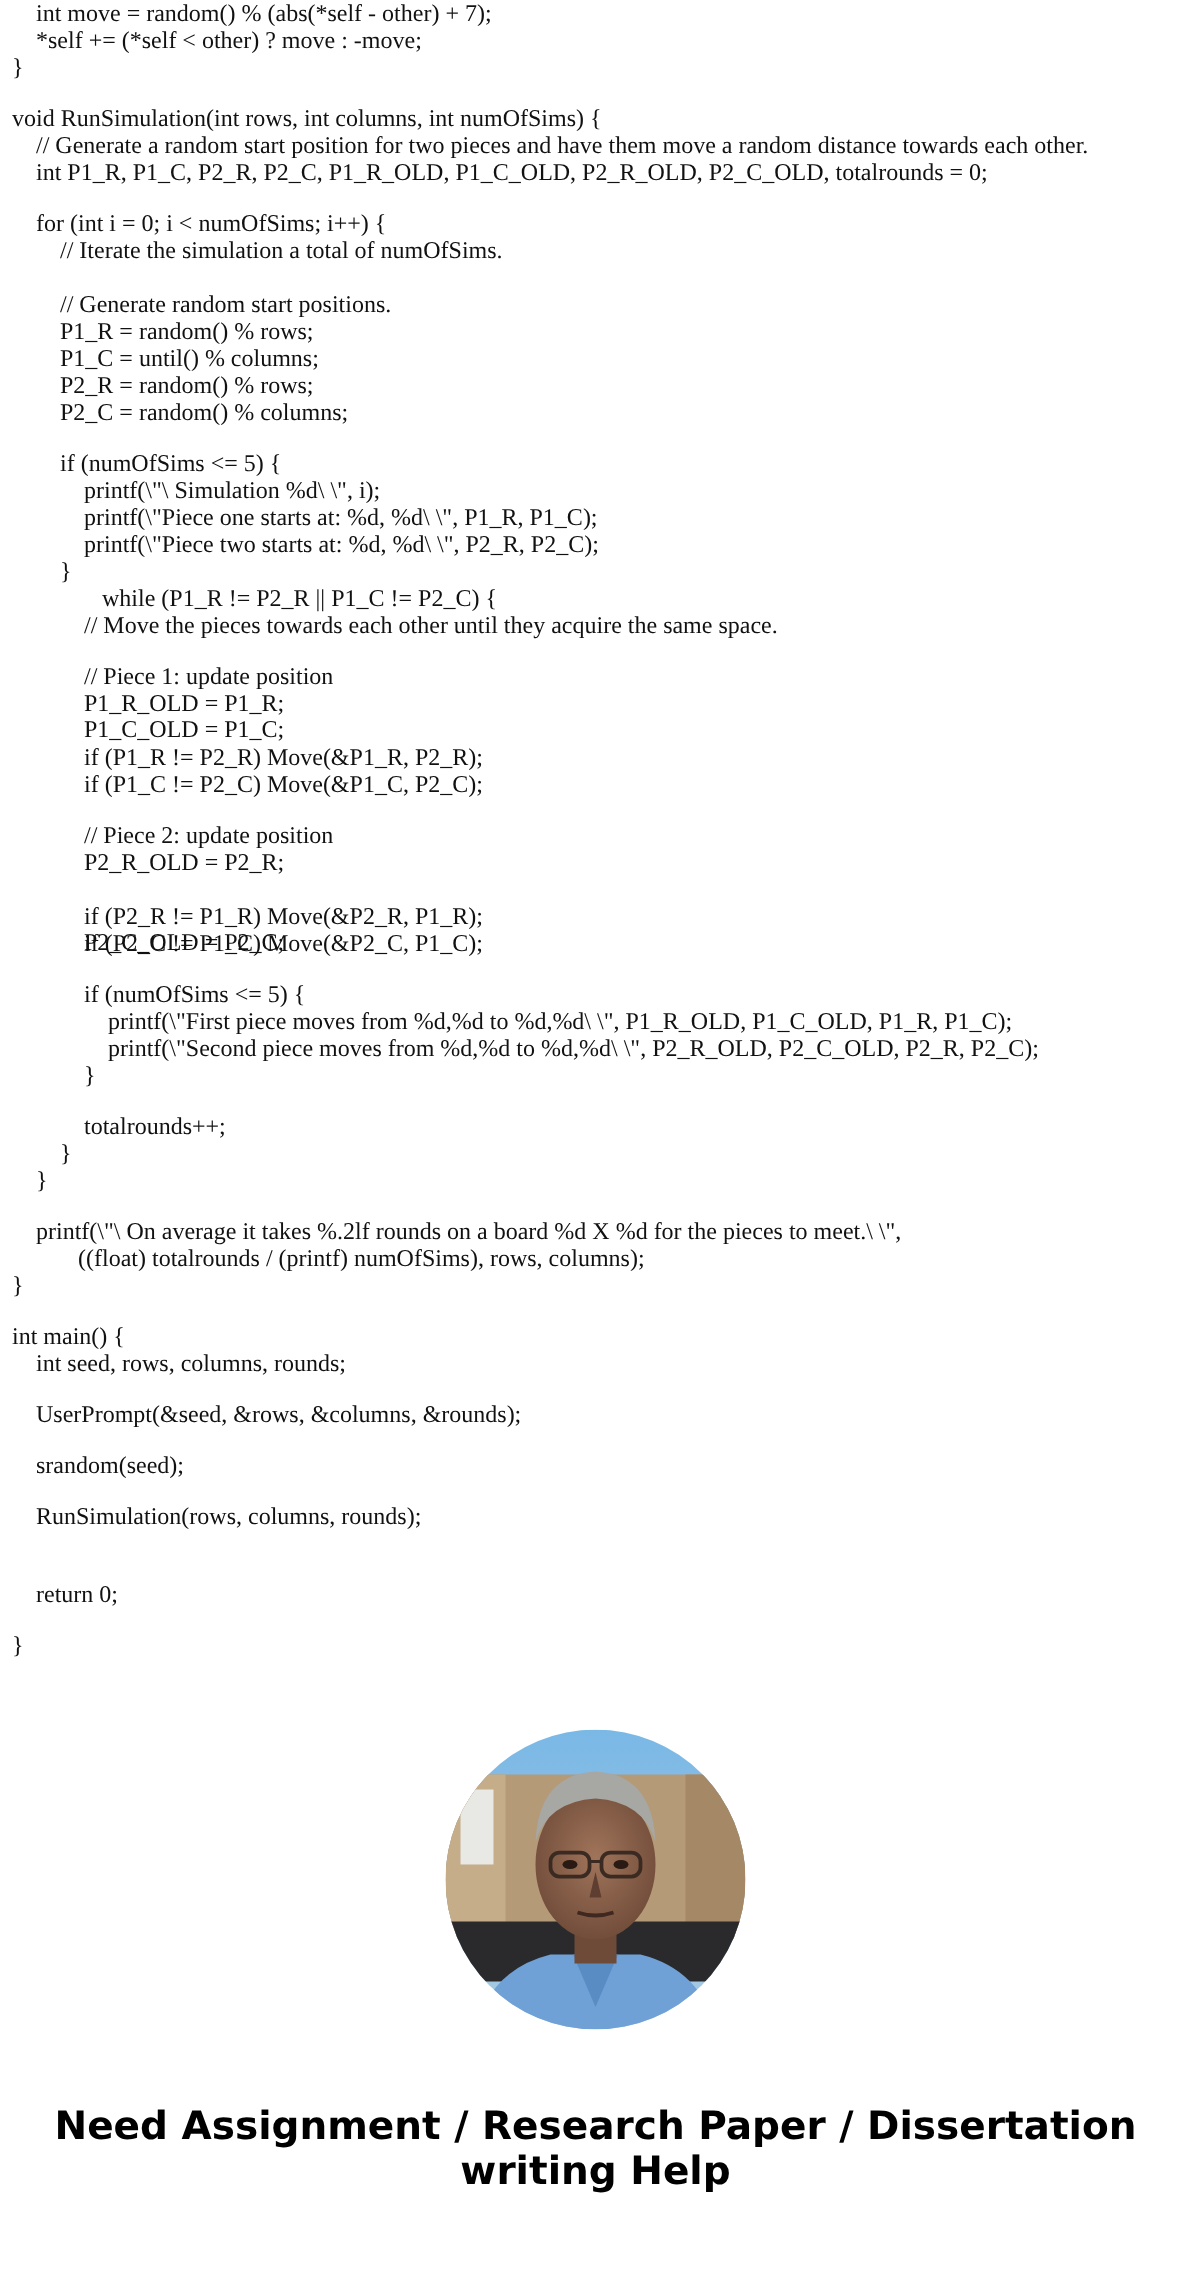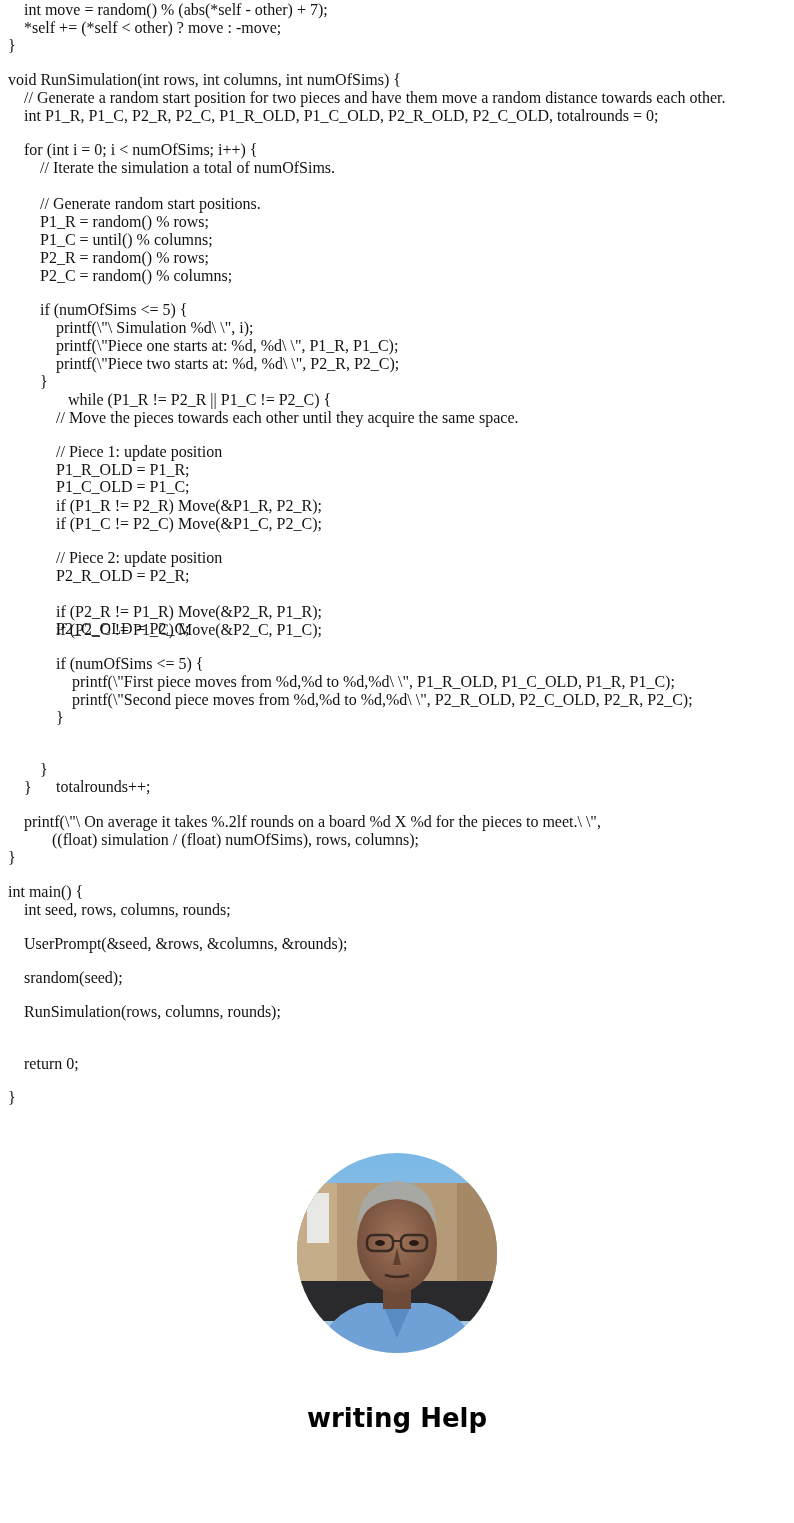--- a/index.html
+++ b/index.html
@@ -51,25 +51,25 @@
     <div class="line" style="top: 515px; left: 56px;">if (P1_C != P2_C) Move(&amp;P1_C, P2_C);</div>
     <div class="line" style="top: 549px; left: 56px;">// Piece 2: update position</div>
     <div class="line" style="top: 567px; left: 56px;">P2_R_OLD = P2_R;</div>
     <div class="line" style="top: 585px; left: 56px; margin-top: 35px;">P2_C_OLD = P2_C;</div>
     <div class="line" style="top: 603px; left: 56px; text-align: right;">if (P2_R != P1_R) Move(&amp;P2_R, P1_R);</div>
     <div class="line" style="top: 621px; left: 56px;">if (P2_C != P1_C) Move(&amp;P2_C, P1_C);</div>
     <div class="line" style="top: 655px; left: 56px;">if (numOfSims &lt;= 5) {</div>
     <div class="line" style="top: 673px; left: 72px;">printf(\"First piece moves from %d,%d to %d,%d\ \", P1_R_OLD, P1_C_OLD, P1_R, P1_C);</div>
     <div class="line" style="top: 691px; left: 72px;">printf(\"Second piece moves from %d,%d to %d,%d\ \", P2_R_OLD, P2_C_OLD, P2_R, P2_C);</div>
     <div class="line" style="top: 709px; left: 56px;">}</div>
-    <div class="line" style="top: 743px; left: 56px; margin-top: 35px;">totalrounds++;</div>
+    <div class="line" style="top: 743px; left: 56px;">totalrounds++;</div>
     <div class="line" style="top: 761px; left: 40px;">}</div>
     <div class="line" style="top: 779px; left: 24px;">}</div>
     <div class="line" style="top: 813px; left: 24px;">printf(\"\ On average it takes %.2lf rounds on a board %d X %d for the pieces to meet.\ \",</div>
-    <div class="line" style="top: 831px; left: 24px;">       ((float) simulation / (float) numOfSims), rows, columns);</div>
+    <div class="line" style="top: 831px; left: 24px;">       ((float) totalrounds / (printf) numOfSims), rows, columns);</div>
     <div class="line" style="top: 849px; left: 8px;">}</div>
     <div class="line" style="top: 883px; left: 8px;">int main() {</div>
     <div class="line" style="top: 901px; left: 24px;">int seed, rows, columns, rounds;</div>
     <div class="line" style="top: 935px; left: 24px;">UserPrompt(&amp;seed, &amp;rows, &amp;columns, &amp;rounds);</div>
     <div class="line" style="top: 969px; left: 24px;">srandom(seed);</div>
     <div class="line" style="top: 1003px; left: 24px;">RunSimulation(rows, columns, rounds);</div>
     <div class="line" style="top: 1055px; left: 24px;">return 0;</div>
     <div class="line" style="top: 1089px; left: 8px;">}</div>
   </div>
 
@@ -100,14 +100,15 @@
     <rect x="104" y="82" width="26" height="16" rx="6" fill="none" stroke="#3a2a22" stroke-width="2.5"></rect>
     <line x1="96" y1="88" x2="104" y2="88" stroke="#3a2a22" stroke-width="2"></line>
     <ellipse cx="83" cy="90" rx="5" ry="3" fill="#2a1a14"></ellipse>
     <ellipse cx="117" cy="90" rx="5" ry="3" fill="#2a1a14"></ellipse>
     <path d="M100 95 L96 112 L104 112 Z" fill="#5e3e30"></path>
     <path d="M88 122 Q100 126 112 122" stroke="#3e2820" stroke-width="2.5" fill="none"></path>
   </svg>
 </div>
 
 <div class="promo">
+  <div>Need Assignment / Research Paper / Dissertation</div>
   <div>writing Help</div>
 </div>
 
 </body></html>

